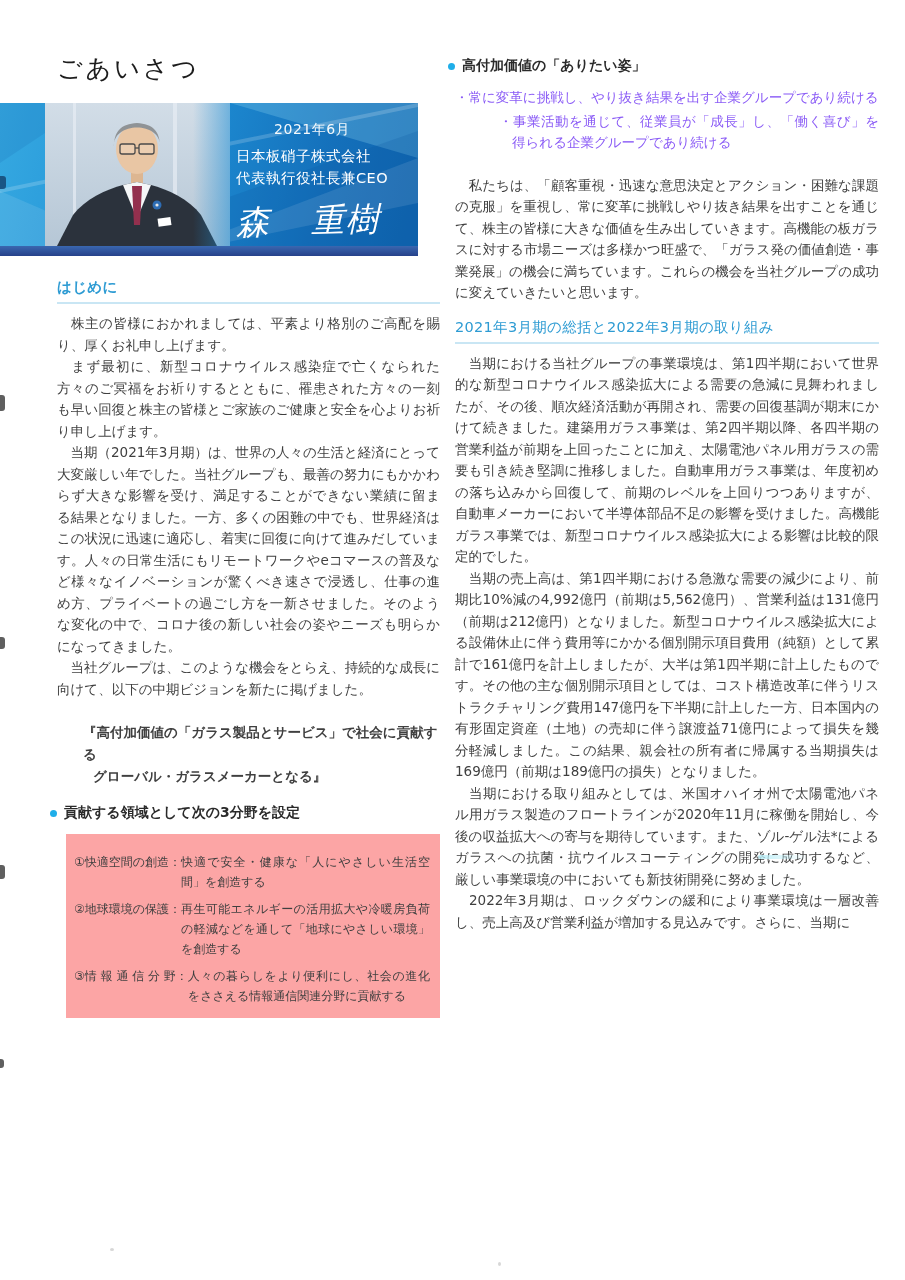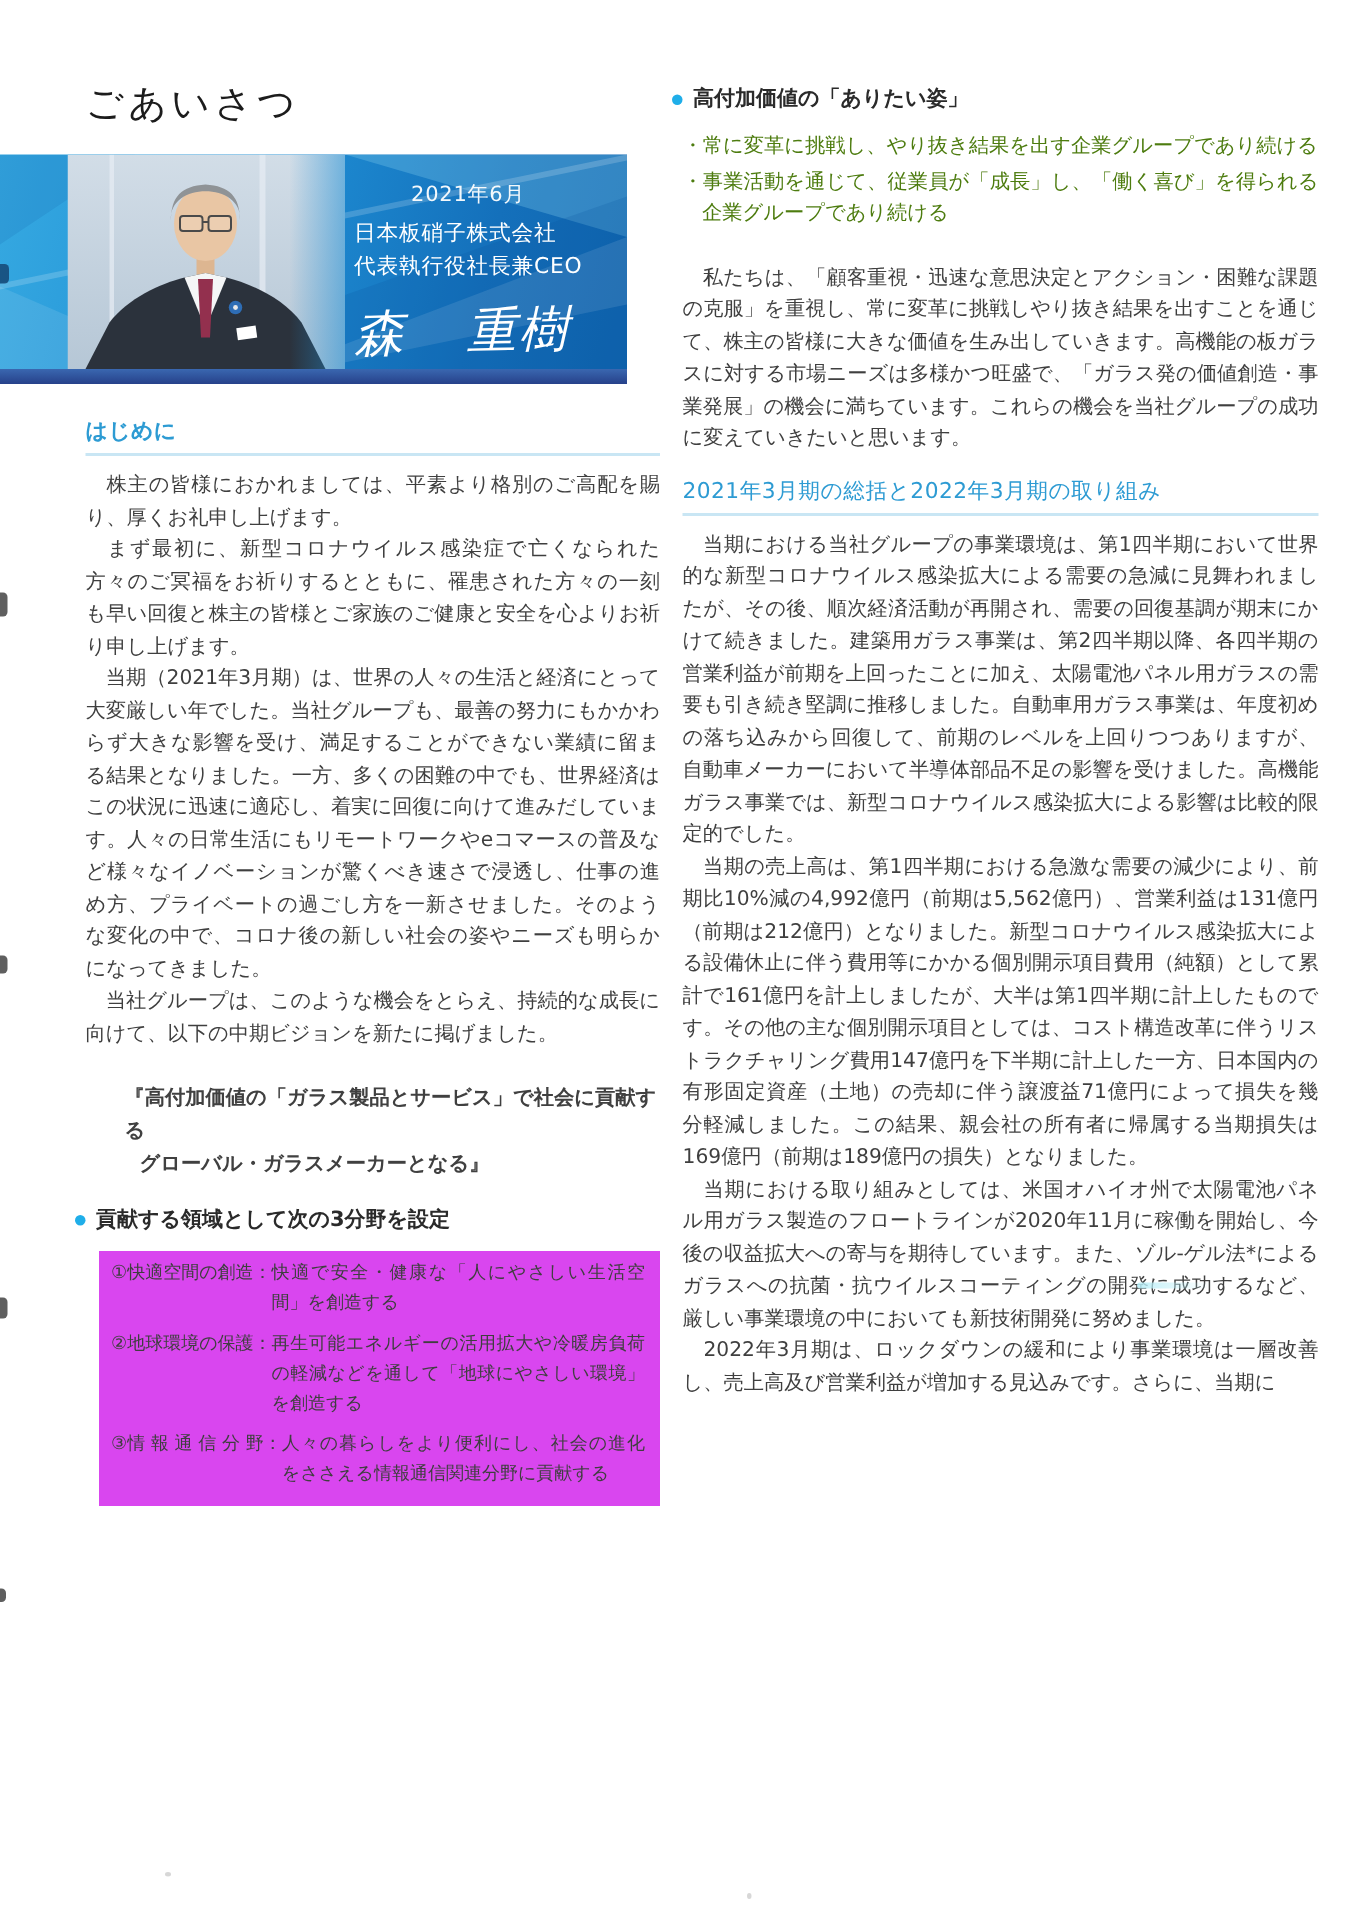--- a/index.html
+++ b/index.html
@@ -61,33 +61,33 @@
     width:7px; height:7px; border-radius:50%; background:#1faee9;
     margin-right:7px; margin-left:-14px; flex:0 0 auto;
   }
   .vision {
     margin:21px 0 17px 26px; font-weight:bold; color:#404040;
     font-size:13.5px; line-height:22px;
   }
   .vision-l2 { margin-left:10px; }
 
   .domains-box {
-    margin:12px 0 0 9px; background:#d946ef; padding:4px 10px 12px 8px;
+    margin:12px 0 0 9px; background:#fca5a5; padding:18px 10px 12px 8px;
   }
   .domain-row { display:flex; font-size:12px; line-height:20px; color:#3f3f3f; }
   .domain-row + .domain-row { margin-top:7px; }
   .d-label { flex:0 0 auto; white-space:nowrap; }
   .d-text  { flex:1 1 auto; text-align:justify; }
 
   .ideal-bullets { margin-top:12px; }
   .hang {
-    font-size:13.5px; line-height:21.5px; color:#4d7c0f;
+    font-size:13.5px; line-height:21.5px; color:#8b5cf6;
     padding-left:13px; text-indent:-13px; text-align:justify;
   }
-  .hang + .hang { margin-top:2px; }
+  .hang + .hang { margin-top:2px;margin-left:44px; }
   .mt-para { margin-top:21px; }
   .review-heading { margin-top:14px; font-weight:normal; }
 
   
   .artifact { position:absolute; pointer-events:none; }
   .edge-mark { left:0; background:#2a2a2a; opacity:.75; border-radius:0 3px 3px 0; }
   .em1 { top:176px; width:6px; height:13px; background:#123a66; }
   .em2 { top:395px; width:5px; height:16px; }
   .em3 { top:637px; width:5px; height:12px; }
   .em4 { top:865px; width:5px; height:14px; }

